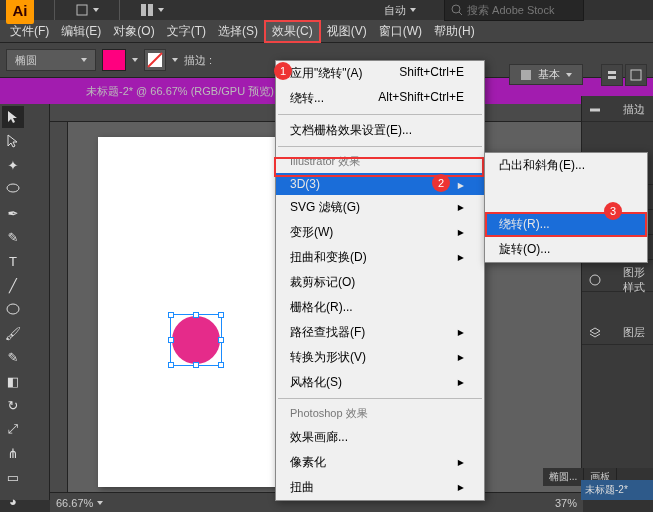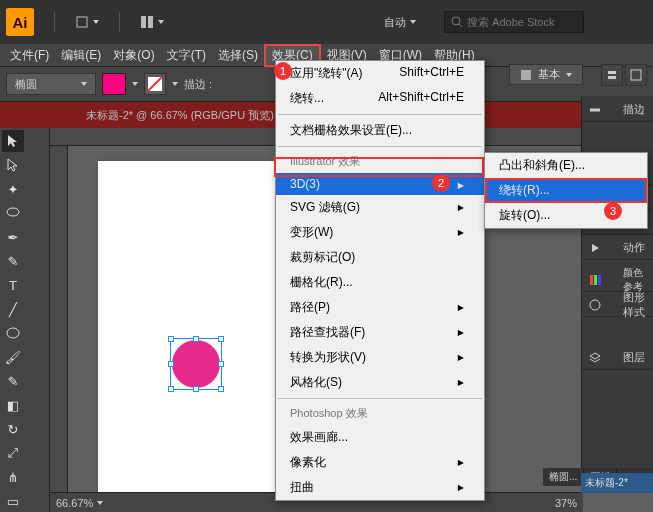--- a/index.html
+++ b/index.html
@@ -1,69 +1,69 @@
 <!DOCTYPE html>
 <html><head>
 <meta charset="utf-8">
 <style>
 * { margin: 0; padding: 0; box-sizing: border-box; font-family: "Microsoft YaHei", Arial, sans-serif; }
 body { background: #323232; width: 653px; height: 512px; overflow: hidden; position: relative; font-size: 11px; color: #ccc; }
-.titlebar { height: 44px; background: #323232; display: flex; align-items: center; padding: 0 6px; gap: 20px; }
+.titlebar { height: 20px; background: #323232; display: flex; align-items: center; padding: 0 6px; gap: 20px; }
 .ai-logo { width: 28px; height: 28px; background: #ff9a00; color: #330000; font-weight: bold; display: flex; align-items: center; justify-content: center; font-size: 15px; border-radius: 2px; }
 .title-sep { width: 1px; height: 20px; background: #555; }
 .title-dd { display: flex; align-items: center; gap: 4px; color: #bbb; }
 .title-auto { margin-left: 200px; display:flex; align-items:center; gap:4px;}
 .search { background: #262626; border: 1px solid #1a1a1a; height: 22px; width: 140px; display: flex; align-items: center; padding: 0 6px; color: #777; margin-left: 8px; }
 .menubar { height: 22px; background: #444; display: flex; align-items: center; padding: 0 4px; font-size: 12px; color: #ddd; }
 .menubar span { padding: 3px 6px; cursor: default; }
 .menu-highlight { border: 2px solid #ef4444; padding: 1px 6px !important; background:#555;}
 .topbar2 { height: 36px; background: #444; border-top: 1px solid #222; border-bottom: 1px solid #222; display: flex; align-items: center; padding: 0 6px; gap: 6px; }
 .topbar2 .label-dd { background: #5a5a5a; border: 1px solid #333; height: 22px; padding: 0 8px; display: flex; align-items: center; min-width: 90px; }
 .color-swatch { width: 24px; height: 22px; background: #ff007f; border: 1px solid #222; }
 .small-box { width: 22px; height: 22px; background: #5a5a5a; border: 1px solid #333; display:flex; align-items:center; justify-content:center;}
 .dd-arrow { width:0;height:0;border-left:3px solid transparent;border-right:3px solid transparent;border-top:4px solid #ccc;}
-.tabbar { height: 26px; background: #7f1d1d; display: flex; align-items: center; padding-left: 86px; color: #bbb; font-size: 11px; }
+.tabbar { height: 26px; background: #a21caf; display: flex; align-items: center; padding-left: 86px; color: #bbb; font-size: 11px; }
 .main { position: relative; height: 396px; display: flex; }
 .toolcol { width: 50px; background: #444; display: flex; flex-wrap: wrap; padding: 2px; gap: 2px; align-content: flex-start; border-right:1px solid #222;}
 .tool { width: 22px; height: 22px; display: flex; align-items: center; justify-content: center; color: #ddd; font-size: 13px; }
 .tool.active { background: #262626; }
 .canvas-area { flex: 1; background: #606060; position: relative; display:flex; flex-direction:column;}
 .rulers-h { height: 18px; background: #4a4a4a; border-bottom:1px solid #222;}
 .canvas-inner { flex:1; display:flex; position:relative;}
 .rulers-v { width: 18px; background: #4a4a4a; border-right:1px solid #222;}
 .artboard-wrap{flex:1; position:relative; background:#606060;}
 .artboard { position: absolute; left: 30px; top: 15px; width: 200px; height: 350px; background: #fff; box-shadow: 2px 2px 6px rgba(0,0,0,.4); }
 .shape-sel { position: absolute; left: 98px; top: 188px; width: 60px; height: 60px; }
 .shape-sel .circle { width: 48px; height: 48px; background: #e52b8a; border-radius: 50%; position: absolute; left: 6px; top: 6px; }
 .shape-sel .bbox { position: absolute; inset: 4px; border: 1px solid #1a8cff; }
 .shape-sel .handle { width: 6px; height: 6px; background: #fff; border: 1px solid #1a8cff; position: absolute; }
 .statusbar { height: 20px; background: #444; border-top:1px solid #222; display:flex; align-items:center; padding:0 6px; color:#ccc; font-size:11px; position:absolute; bottom:0; left:50px; right:70px;}
 
 .ctx-menu { position: absolute; background: #f0f0f0; border: 1px solid #888; color: #000; font-size: 12px; box-shadow: 2px 2px 8px rgba(0,0,0,.4); z-index: 100; }
 .ctx-row { padding: 4px 20px 4px 14px; display: flex; justify-content: space-between; gap: 30px; white-space: nowrap; }
 .ctx-row.hl { background: #1a6dd9; color: #e5e5e5; }
-.ctx-row.hl-border { border: 2px solid #e33; padding: 2px 18px 2px 12px; }
+.ctx-row.hl-border { border: 2px solid #e33; padding: 2px 18px 2px 12px; margin-top: 34px; }
 .ctx-sep { height: 1px; background: #bbb; margin: 3px 2px; }
 .ctx-head { padding: 4px 14px; color: #777; font-size: 11px; }
 .menu1 { top: 60px; left: 275px; width: 210px; }
 .menu1 .outer-red { position:absolute; top:96px; left:-2px; width:210px; height:20px; border:2px solid #e33; pointer-events:none;}
 .menu2 { top: 152px; left: 484px; width: 164px; }
 .badge { width: 18px; height: 18px; background: #e33; color: #fff; border-radius: 50%; display: inline-flex; align-items: center; justify-content: center; font-size: 11px; position: absolute; z-index:200;}
 .arrow-r::after{content:'▶'; font-size:8px; color:inherit;}
 
 .rightcol { position:absolute; top:96px; right:0; width:72px; height:396px; background:#3a3a3a; border-left:1px solid #222; display:flex; flex-direction:column; gap:1px; padding-top:2px;}
 .panel-item{height:24px; display:flex; align-items:center; gap:21px; padding:0 6px; color:#ccc; border-bottom:1px solid #2a2a2a;}
 .panel-item svg{flex-shrink:0;}
 .panel-sep{height:6px;}
 .basic-dd { position:absolute; top:64px; right:70px; background:#555; border:1px solid #333; padding:2px 10px; color:#ddd; display:flex; align-items:center; gap:6px; z-index:50;}
 .opt-icons{position:absolute; top:64px; right:6px; display:flex; gap:2px; z-index:50;}
 .opt-icons .small-box{background:#444;}
 .tab-strip{position:absolute; bottom:26px; right:0; width:110px; height:18px; background:#333; display:flex; font-size:10px;}
 .tab-strip span{padding:2px 6px; border-right:1px solid #222;}
-.doc-tab{position:absolute; bottom:19px; right:0; width:72px; height:20px; background:#2e5a8a; color:#ddd; font-size:10px; display:flex; align-items:center; padding:0 4px;}
+.doc-tab{position:absolute; bottom:12px; right:0; width:72px; height:20px; background:#2e5a8a; color:#ddd; font-size:10px; display:flex; align-items:center; padding:0 4px;}
 </style>
 </head>
 <body>
 
 <div class="titlebar">
   <div class="ai-logo">Ai</div>
   <div class="title-sep"></div>
   <div class="title-dd">
       <svg width="14" height="14">
         <rect x="2" y="2" width="10" height="10" fill="none" stroke="#bbb"></rect>
@@ -243,28 +243,20 @@
     </div>
   <div class="panel-item">
       <svg width="14" height="14">
         <path d="M4 3 L11 7 L4 11 Z" fill="#ccc"></path>
       </svg>
       <span>动作</span>
     </div>
   <div class="panel-sep"></div>
   <div class="panel-item">
       <svg width="14" height="14">
-        <rect x="2" y="2" width="3" height="10" fill="#e44"></rect>
-        <rect x="6" y="2" width="3" height="10" fill="#4e4"></rect>
-        <rect x="10" y="2" width="3" height="10" fill="#44e"></rect>
-      </svg>
-      <span style="font-size:10px">颜色参考</span>
-    </div>
-  <div class="panel-item">
-      <svg width="14" height="14">
         <circle cx="7" cy="7" r="5" fill="none" stroke="#ccc"></circle>
       </svg>
       <span style="font-size:11px">图形样式</span>
     </div>
   <div class="panel-sep"></div>
   <div style="height:20px"></div>
   <div class="panel-item">
       <svg width="14" height="14">
         <path d="M7 2 L12 5 L7 8 L2 5 Z M2 8 L7 11 L12 8" fill="none" stroke="#ccc"></path>
       </svg>
@@ -299,28 +291,28 @@
     </div>
   <div class="ctx-row">
       <span>SVG 滤镜(G)</span>
       <span class="arrow-r"></span>
     </div>
   <div class="ctx-row">
       <span>变形(W)</span>
       <span class="arrow-r"></span>
     </div>
   <div class="ctx-row">
+      <span>扭曲和变换(D)</span>
+      <span class="arrow-r"></span>
+    </div>
+  <div class="ctx-row">
       <span>裁剪标记(O)</span>
     </div>
   <div class="ctx-row">
       <span>栅格化(R)...</span>
-    </div>
-  <div class="ctx-row">
-      <span>路径(P)</span>
-      <span class="arrow-r"></span>
     </div>
   <div class="ctx-row">
       <span>路径查找器(F)</span>
       <span class="arrow-r"></span>
     </div>
   <div class="ctx-row">
       <span>转换为形状(V)</span>
       <span class="arrow-r"></span>
     </div>
   <div class="ctx-row">

